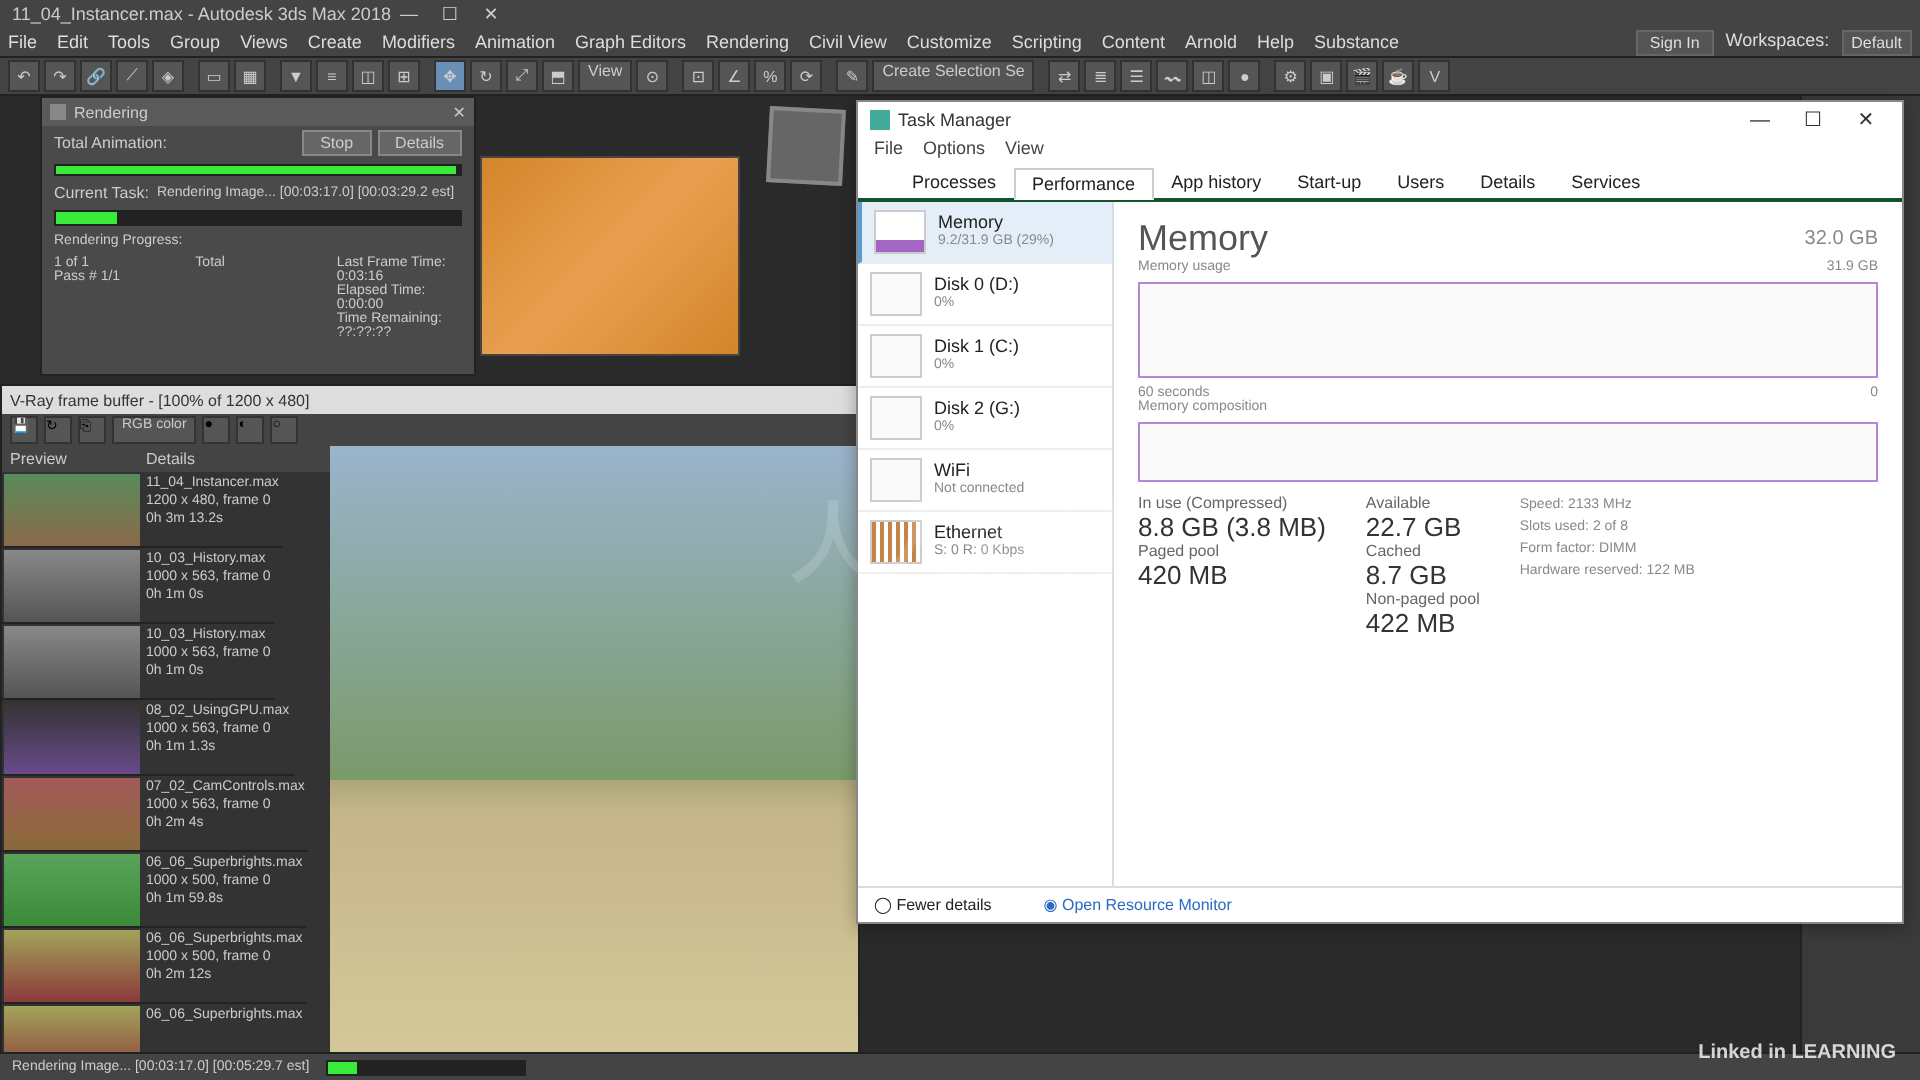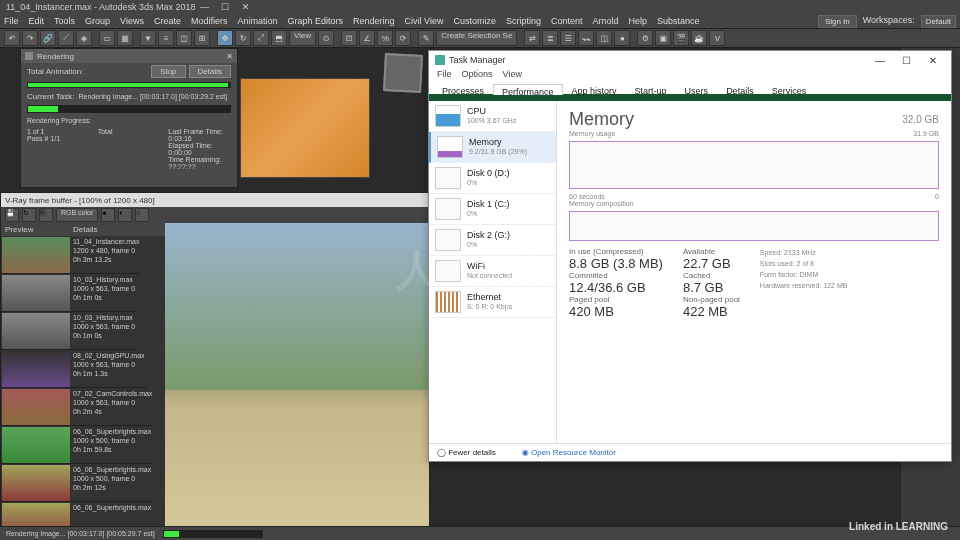--- a/index.html
+++ b/index.html
@@ -66,21 +66,21 @@
 .vray-win .vcontent { flex: 1; background: linear-gradient(#87a4c0 0%, #87a4c0 40%, #6a7a4a 40%, #c4b58a 60%, #d4c89a 100%); position: relative; }
 .vray-win .vcontent::before { content: ""; position: absolute; top: 0; left: 0; right: 0; height: 55%; background: linear-gradient(#9ab4cc, #7a9a6a); }
 
 
 .taskman { position: absolute; top: 50px; left: 428px; width: 524px; height: 412px; background: #ffffff; border: 1px solid #888; box-shadow: 0 2px 8px rgba(0,0,0,0.3); font-size: 10px; color: #222; }
 .taskman .tm-title { height: 18px; display: flex; align-items: center; padding: 0 6px; color: #333; font-size: 9px; }
 .taskman .tm-title .tm-icon { width: 10px; height: 10px; background: #4a9; margin-right: 4px; }
 .taskman .tm-title .wc { margin-left: auto; }
 .taskman .tm-title .wc span { display: inline-block; width: 24px; text-align: center; font-size: 10px; }
 .taskman .tm-menu { height: 14px; display: flex; gap: 10px; padding: 0 8px; font-size: 9px; color: #444; }
-.taskman .tm-tabs { height: 18px; display: flex; padding: 0 4px; border-bottom: 7px solid #14532d; font-size: 9px; }
+.taskman .tm-tabs { height: 18px; display: flex; padding: 0 18px; border-bottom: 2px solid #14532d; font-size: 9px; }
 .taskman .tm-tabs span { padding: 2px 8px; border: 1px solid transparent; }
 .taskman .tm-tabs span.active { border: 1px solid #ccc; border-bottom: 1px solid #fff; background: #fff; position: relative; top: 1px; }
 .taskman .tm-body { display: flex; height: calc(100% - 68px); }
 .taskman .tm-side { width: 128px; border-right: 1px solid #ddd; }
 .taskman .tm-item { display: flex; padding: 4px 6px; border-bottom: 1px solid #eee; align-items: center; gap: 6px; cursor: pointer; }
 .taskman .tm-item.sel { background: #e4eef8; border-left: 2px solid #5a9bd5; }
 .taskman .tm-thumb { width: 26px; height: 22px; border: 1px solid #ccc; background: #fafafa; }
 .taskman .tm-thumb.cpu { background: linear-gradient(to top, #4a9bd4 60%, #fff 60%); }
 .taskman .tm-thumb.mem { background: linear-gradient(to top, #a466c4 30%, #fff 30%); }
 .taskman .tm-thumb.eth { background: repeating-linear-gradient(90deg, #c4844a 0, #c4844a 2px, #fff 2px, #fff 4px); }
@@ -337,27 +337,20 @@
     <span>Processes</span>
     <span class="active">Performance</span>
     <span>App history</span>
     <span>Start-up</span>
     <span>Users</span>
     <span>Details</span>
     <span>Services</span>
   </div>
   <div class="tm-body">
     <div class="tm-side">
-      <div class="tm-item">
-          <div class="tm-thumb cpu"></div>
-          <div class="tm-ilabel">
-            <div>CPU</div>
-            <div class="sub">100%  3.67 GHz</div>
-          </div>
-        </div>
       <div class="tm-item sel">
           <div class="tm-thumb mem"></div>
           <div class="tm-ilabel">
             <div>Memory</div>
             <div class="sub">9.2/31.9 GB (29%)</div>
           </div>
         </div>
       <div class="tm-item">
           <div class="tm-thumb"></div>
           <div class="tm-ilabel">
@@ -408,24 +401,20 @@
         </div>
       <div class="tm-glabel">
           <span>Memory composition</span>
         </div>
       <div class="tm-graph g2"></div>
       <div class="tm-stats">
         <div>
           <div class="tm-stat">
               <div>In use (Compressed)</div>
               <div class="big">8.8 GB (3.8 MB)</div>
-            </div>
-          <div class="tm-stat">
-              <div>Committed</div>
-              <div class="big">12.4/36.6 GB</div>
             </div>
           <div class="tm-stat">
               <div>Paged pool</div>
               <div class="big">420 MB</div>
             </div>
         </div>
         <div>
           <div class="tm-stat">
               <div>Available</div>
               <div class="big">22.7 GB</div>

